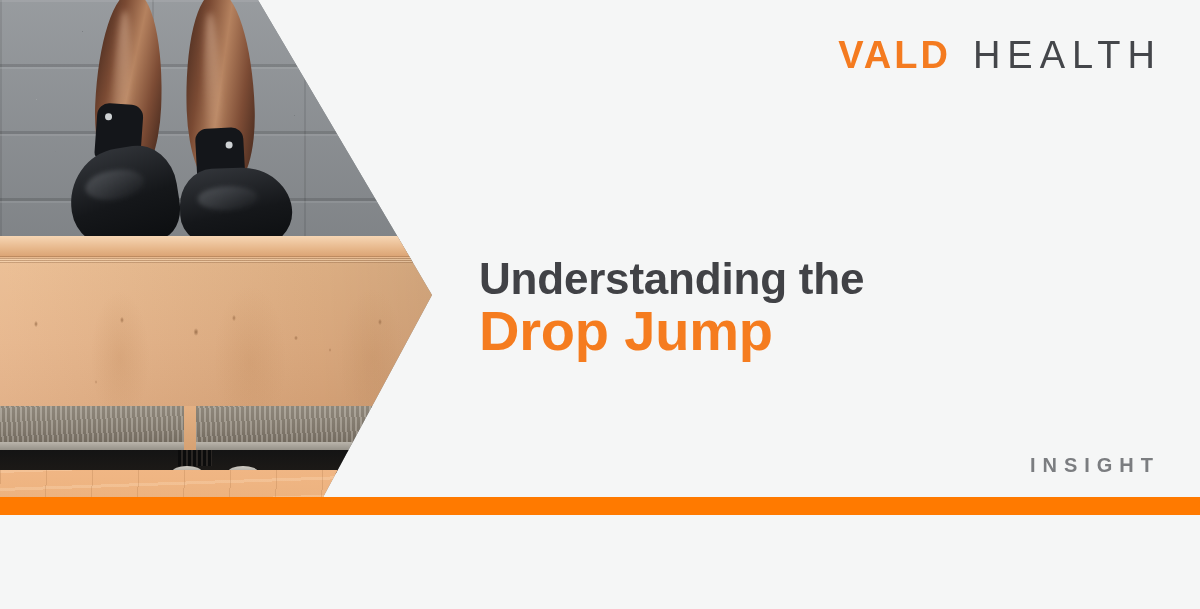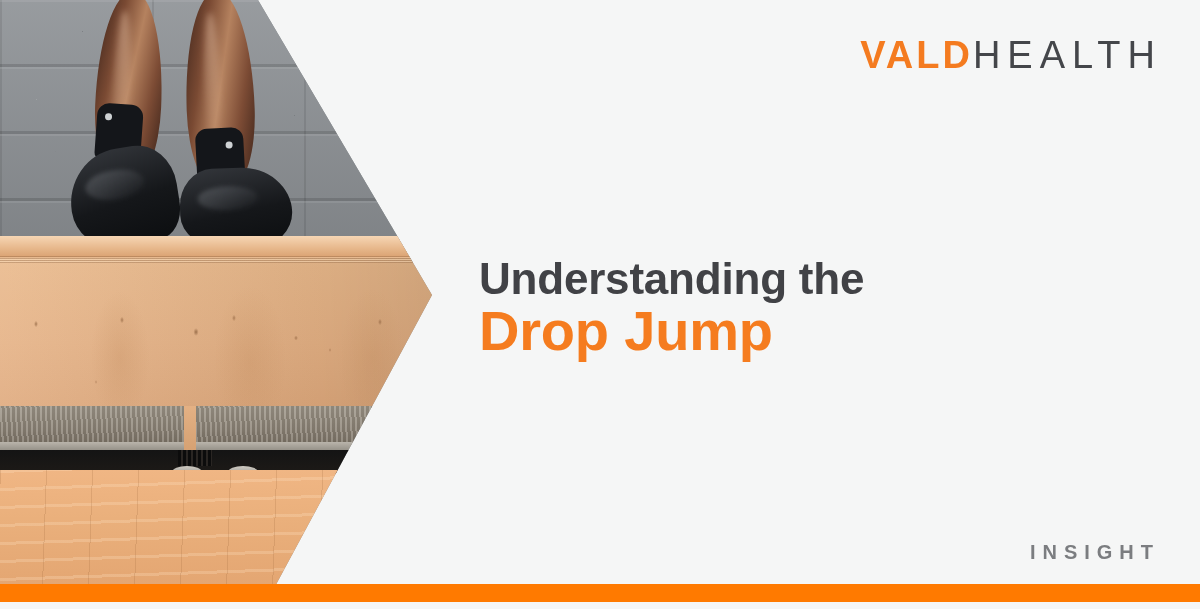--- a/index.html
+++ b/index.html
@@ -2,21 +2,21 @@
 <html><head>
 <meta charset="utf-8">
 <style>
   html,body{margin:0;padding:0;}
   body{
     width:1200px;height:609px;overflow:hidden;
     background:#F5F6F6;
     font-family:"Liberation Sans", sans-serif;
     -webkit-font-smoothing:antialiased;
   }
-  .slide{position:relative;width:1200px;height:602px;background:#F5F6F6;overflow:hidden;text-decoration:underline;}
+  .slide{position:relative;width:1200px;height:515px;background:#F5F6F6;overflow:hidden;text-decoration:underline;}
 
   
   .photo-panel{
     position:absolute;left:0;top:0;width:460px;height:592px;
     -webkit-clip-path:polygon(0 0, 258px 0, 432px 295px, 272px 592px, 0 592px);
     clip-path:polygon(0 0, 258px 0, 432px 295px, 272px 592px, 0 592px);
     overflow:hidden;
   }
   .photo-stage{position:absolute;inset:0;background:#8a8d90;}
 
@@ -147,20 +147,21 @@
       linear-gradient(180deg,#f0b684 0%,#eab07c 40%,#e3a571 100%);
   }
 
   
   .logo{position:absolute;right:38px;top:36px;display:flex;align-items:center;}
   .logo-vald{
     color:#F47B20;font-size:38px;font-weight:700;letter-spacing:3px;line-height:1;
   }
   .logo-health{
     color:#44464A;font-size:38px;font-weight:400;letter-spacing:7px;line-height:1;
+    margin-left:22px;
   }
 
   
   .title-block{position:absolute;left:479px;top:253px;}
   .title-l1{
     color:#414246;font-size:44px;font-weight:700;line-height:52px;
     letter-spacing:-0.2px;white-space:nowrap;text-align:right;
   }
   .title-l2{
     color:#F57C1F;font-size:56px;font-weight:700;line-height:52px;

